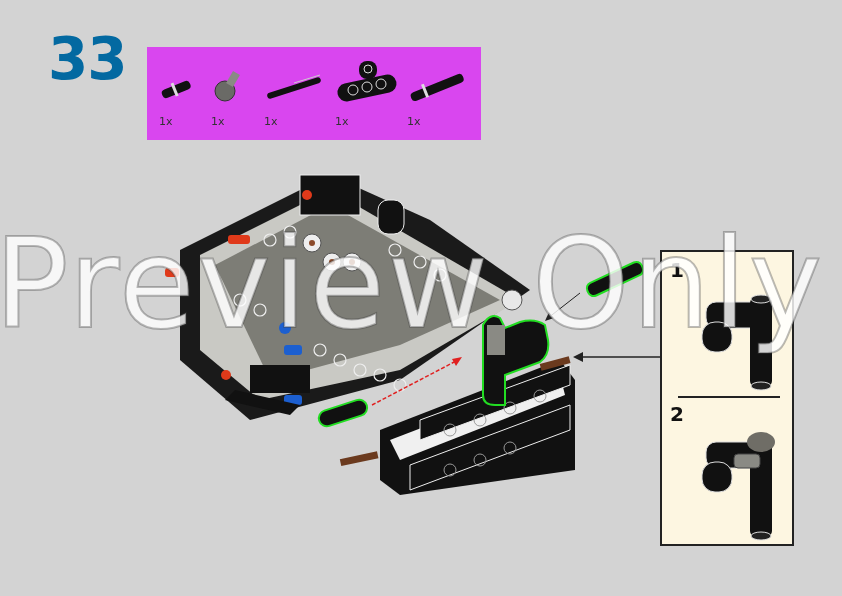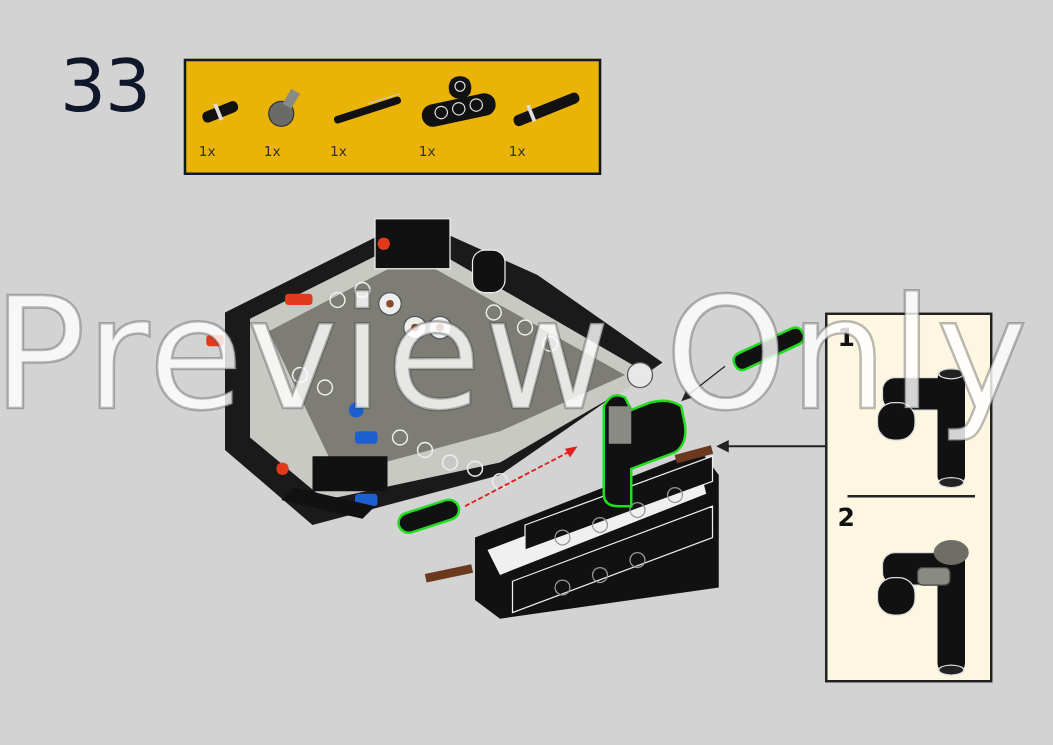--- a/index.html
+++ b/index.html
@@ -1,18 +1,18 @@
 <!DOCTYPE html>
 <html><head>
 <meta charset="utf-8">
 <style>
   html,body{margin:0;padding:0;}
   body{width:842px;height:596px;background:#d3d3d3;position:relative;overflow:hidden;font-family:"DejaVu Sans",sans-serif;}
-  .step-num{position:absolute;left:48px;top:40px;font-size:58px;font-weight:normal;color:#0f172a;letter-spacing:-1px;line-height:1;}
-  .parts{position:absolute;left:147px;top:47px;width:334px;height:93px;background:#eab308;border:2px solid #0f172a;box-sizing:border-box;}
+  .step-num{position:absolute;left:48px;top:30px;font-size:58px;font-weight:bold;color:#0369a1;letter-spacing:-1px;line-height:1;}
+  .parts{position:absolute;left:147px;top:47px;width:334px;height:93px;background:#d946ef;border:2px solid #d946ef;box-sizing:border-box;}
   .part{position:absolute;top:18px;}
   .part .qty{position:absolute;top:48px;left:10px;font-size:11px;color:#333;}
   .sub{position:absolute;left:660px;top:250px;width:134px;height:296px;background:#fdf6e1;border:2px solid #222;box-sizing:border-box;}
   .sub .n{position:absolute;left:8px;font-size:20px;font-weight:bold;color:#111;}
   .sub .div{position:absolute;left:16px;top:144px;width:102px;height:2px;background:#222;}
   .wm{position:absolute;left:-6px;top:222px;font-size:124px;color:rgba(255,255,255,0.82);font-family:"DejaVu Sans",sans-serif;letter-spacing:2px;white-space:nowrap;-webkit-text-stroke:2px rgba(60,60,60,0.35);pointer-events:none;line-height:1;}
   svg{position:absolute;overflow:visible;}
 </style>
 </head>
 <body>

